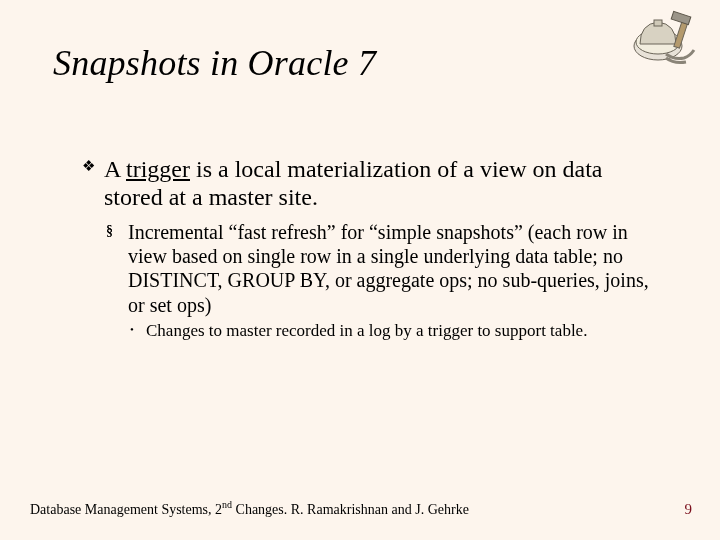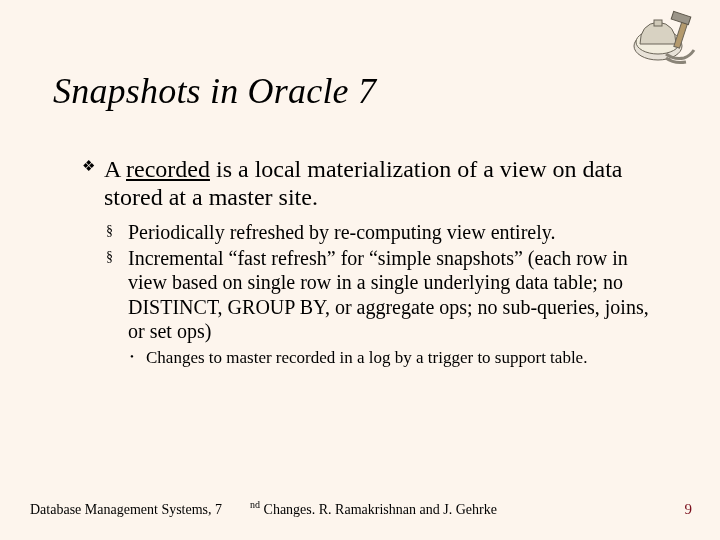--- a/index.html
+++ b/index.html
@@ -16,21 +16,21 @@
   .slide {
     box-sizing: border-box;
     width: 720px;
     height: 540px;
     position: relative;
     padding: 0;
   }
   .title {
     position: absolute;
     left: 53px;
-    top: 70px;
+    top: 42px;
     font-size: 36px;
     font-style: italic;
     font-weight: normal;
     letter-spacing: 0.2px;
   }
   .icon {
     position: absolute;
     right: 20px;
     top: 10px;
     width: 80px;
@@ -94,21 +94,20 @@
   }
   .footer-left {
     position: absolute;
     left: 30px;
     bottom: 22px;
     font-size: 14px;
   }
   .footer-left .sup {
     font-size: 10px;
     vertical-align: super;
-    margin-left: 28px;
   }
   .footer-right {
     position: absolute;
     right: 28px;
     bottom: 22px;
     font-size: 15px;
     color: #7a0e1c;
   }
 </style>
 </head>
@@ -127,41 +126,40 @@
       <path d="M46 44 Q54 50 64 48 Q70 46 74 40" fill="none" stroke="#8a8478" stroke-width="3"></path>
       <path d="M46 48 Q54 54 66 52" fill="none" stroke="#8a8478" stroke-width="3"></path>
     </svg>
   </div>
 
   <div class="title">Snapshots in Oracle 7</div>
 
   <div class="body">
     <div class="b1">
       <span class="bullet">❖</span>
-      <span>A </span><span class="snapshot">recorded</span><span> is a local materialization of a view on data stored at a master site.</span>
+      <span>A </span><span class="snapshot">trigger</span><span> is a local materialization of a view on data stored at a master site.</span>
     </div>
 
     <div class="sub">
       <div class="b2">
         <span class="bullet">§</span>
-        <span>Periodically refreshed by re-computing view entirely.</span>
       </div>
       <div class="b2">
         <span class="bullet">§</span>
         <span>Incremental “fast refresh” for “simple snapshots” (each row in view based on single row in a single underlying data table; no DISTINCT, GROUP BY, or aggregate ops; no sub-queries, joins, or set ops)</span>
       </div>
 
       <div class="sub2">
         <div class="b3">
           <span class="bullet">•</span>
           <span>Changes to master recorded in a log by a trigger to support table.</span>
         </div>
       </div>
     </div>
   </div>
 
   <div class="footer-left">
-    <span>Database Management Systems, 7</span><span class="sup">nd</span><span> Changes. R. Ramakrishnan and J. Gehrke</span>
+    <span>Database Management Systems, 2</span><span class="sup">nd</span><span> Changes. R. Ramakrishnan and J. Gehrke</span>
   </div>
 
   <div class="footer-right">9</div>
 
 </div>
 
 </body></html>

